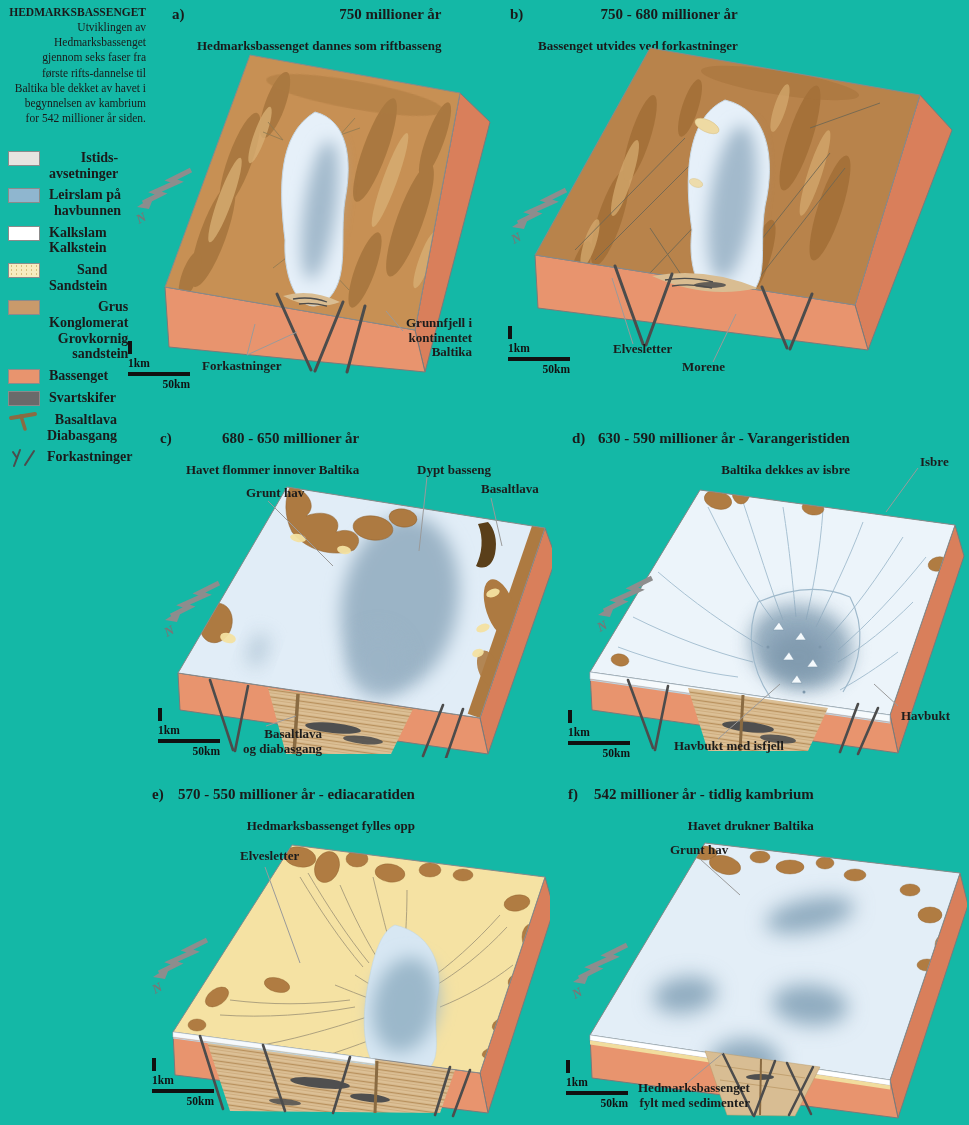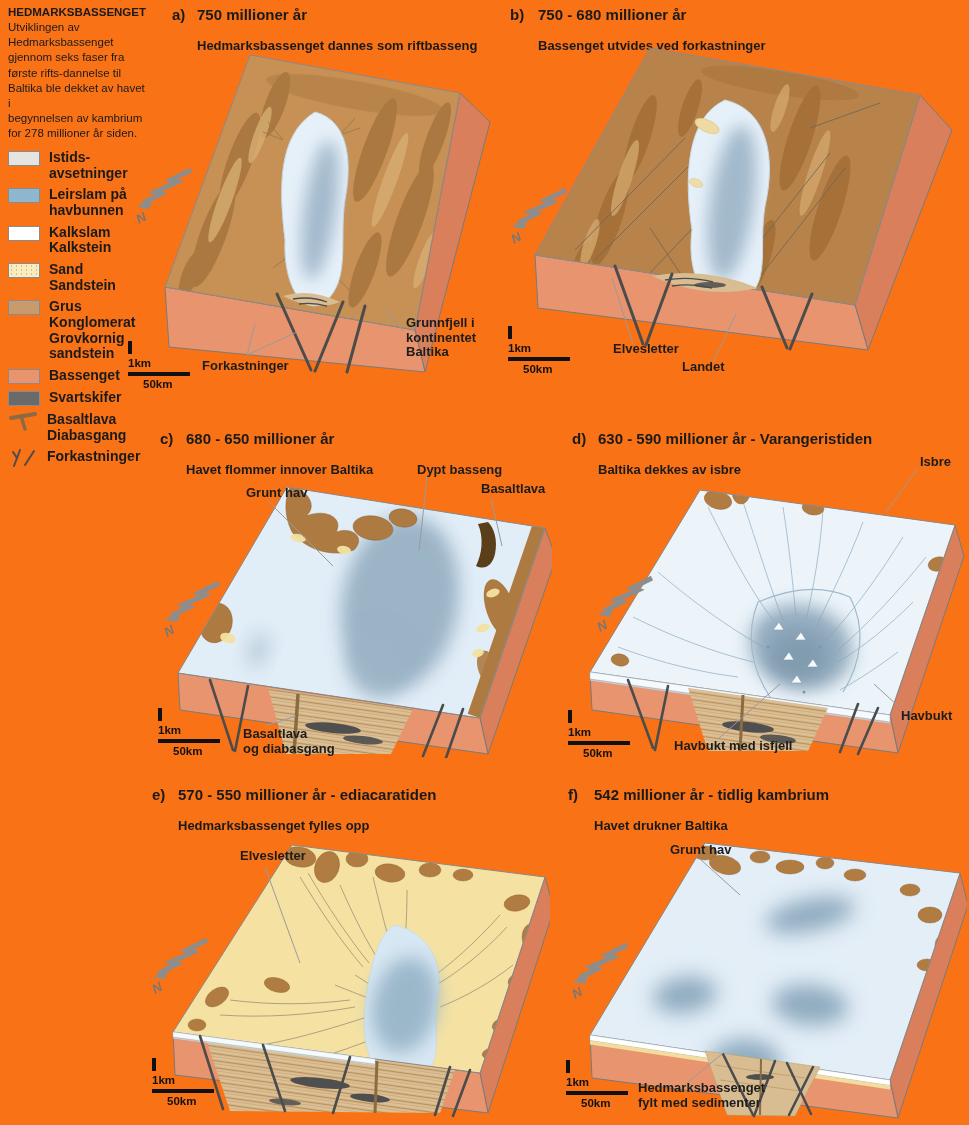--- a/index.html
+++ b/index.html
@@ -1,17 +1,17 @@
 <!DOCTYPE html>
 <html><head>
 <meta charset="utf-8">
 <style>
   html,body{margin:0;padding:0;background:#fff;}
-  .page{position:relative;width:969px;height:1125px;background:#f97316;overflow:hidden;
-        font-family:Liberation Sans, sans-serif;color:#1a1a1a;}
+  .page{position:relative;width:969px;height:1125px;background:#14b8a6;overflow:hidden;
+        font-family:Liberation Serif, serif;color:#1a1a1a;text-align:right;}
   .pre{white-space:pre-line;}
   .hdr{position:absolute;left:8px;top:6px;width:138px;}
   .hdr-title{font-size:11.5px;font-weight:700;margin-bottom:2px;}
   .hdr-desc{font-size:11.5px;line-height:1.32;}
   .legend{position:absolute;left:8px;top:150px;width:142px;}
   .lrow{display:flex;gap:9px;margin-bottom:6px;align-items:flex-start;}
   .sw{width:30px;height:13px;border:1px solid #8b8b8b;flex:none;margin-top:1px;}
   .sw-istid{background:#e6e4e0}
   .sw-leir{background:#8fb6cf}
   .sw-kalk{background:#ffffff}
@@ -43,21 +43,21 @@
 <div class="page">
 
   <div class="hdr">
     <div class="hdr-title">HEDMARKSBASSENGET</div>
     <div class="hdr-desc pre">Utviklingen av
 Hedmarksbassenget
 gjennom seks faser fra
 første rifts-dannelse til
 Baltika ble dekket av havet i
 begynnelsen av kambrium
-for 278 millioner år siden.</div>
+for 542 millioner år siden.</div>
   </div>
 
   <div class="legend">
     <div class="lrow">
       <span class="sw sw-istid"></span>
       <span class="llab pre">Istids-
 avsetninger</span>
     </div>
     <div class="lrow">
       <span class="sw sw-leir"></span>
@@ -269,21 +269,21 @@
   </svg>
   <div class="scale" style="left:508px;top:326px">
     <div class="srow">
         <span class="vtick"></span>
         <span class="slab">1km</span>
       </div>
     <div class="hbar"></div>
     <div class="slab hl">50km</div>
   </div>
   <div class="dlabel" style="left:613px;top:342px">Elvesletter</div>
-  <div class="dlabel" style="left:682px;top:360px">Landet</div>
+  <div class="dlabel" style="left:682px;top:360px">Morene</div>
 
   <div class="ptl" style="left:160px;top:430px">c)</div>
   <div class="ptitle" style="left:186px;top:430px">
     <div class="age">680 - 650 millioner år</div>
     <div class="sub">Havet flommer innover Baltika</div>
   </div>
   <svg class="diagram" style="left:148px;top:458px" width="404" height="300" viewBox="0 0 404 300">
     <defs>
       <clipPath id="clipTopC">
           <path d="M30,215 L139,29 L397,70 L332,260 Z"></path>

